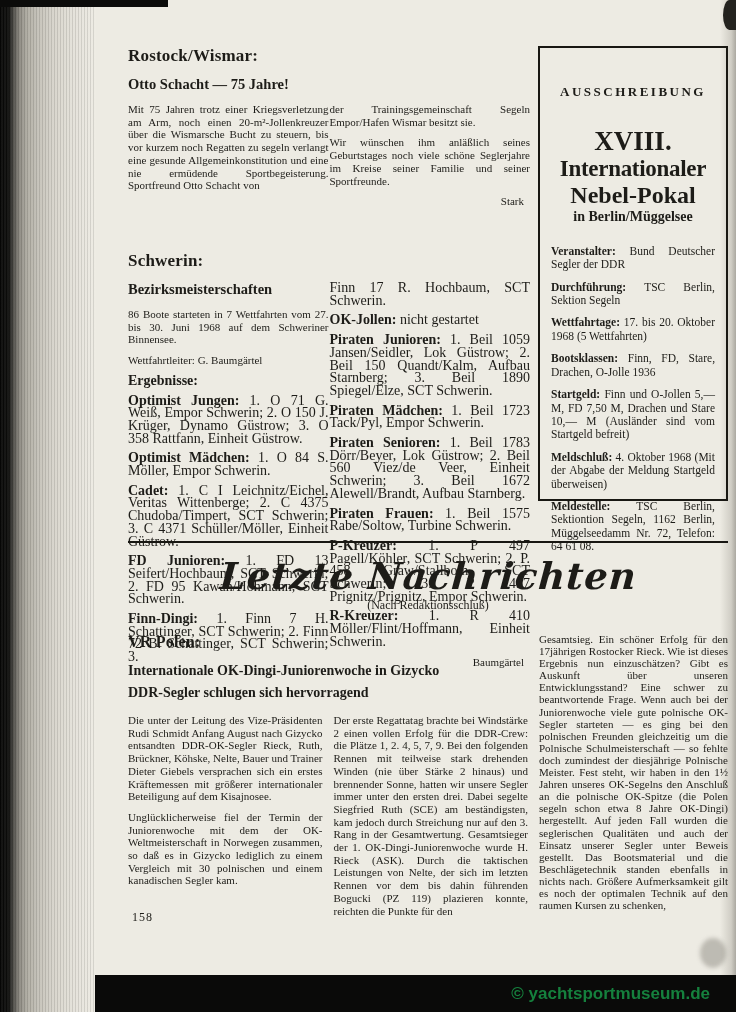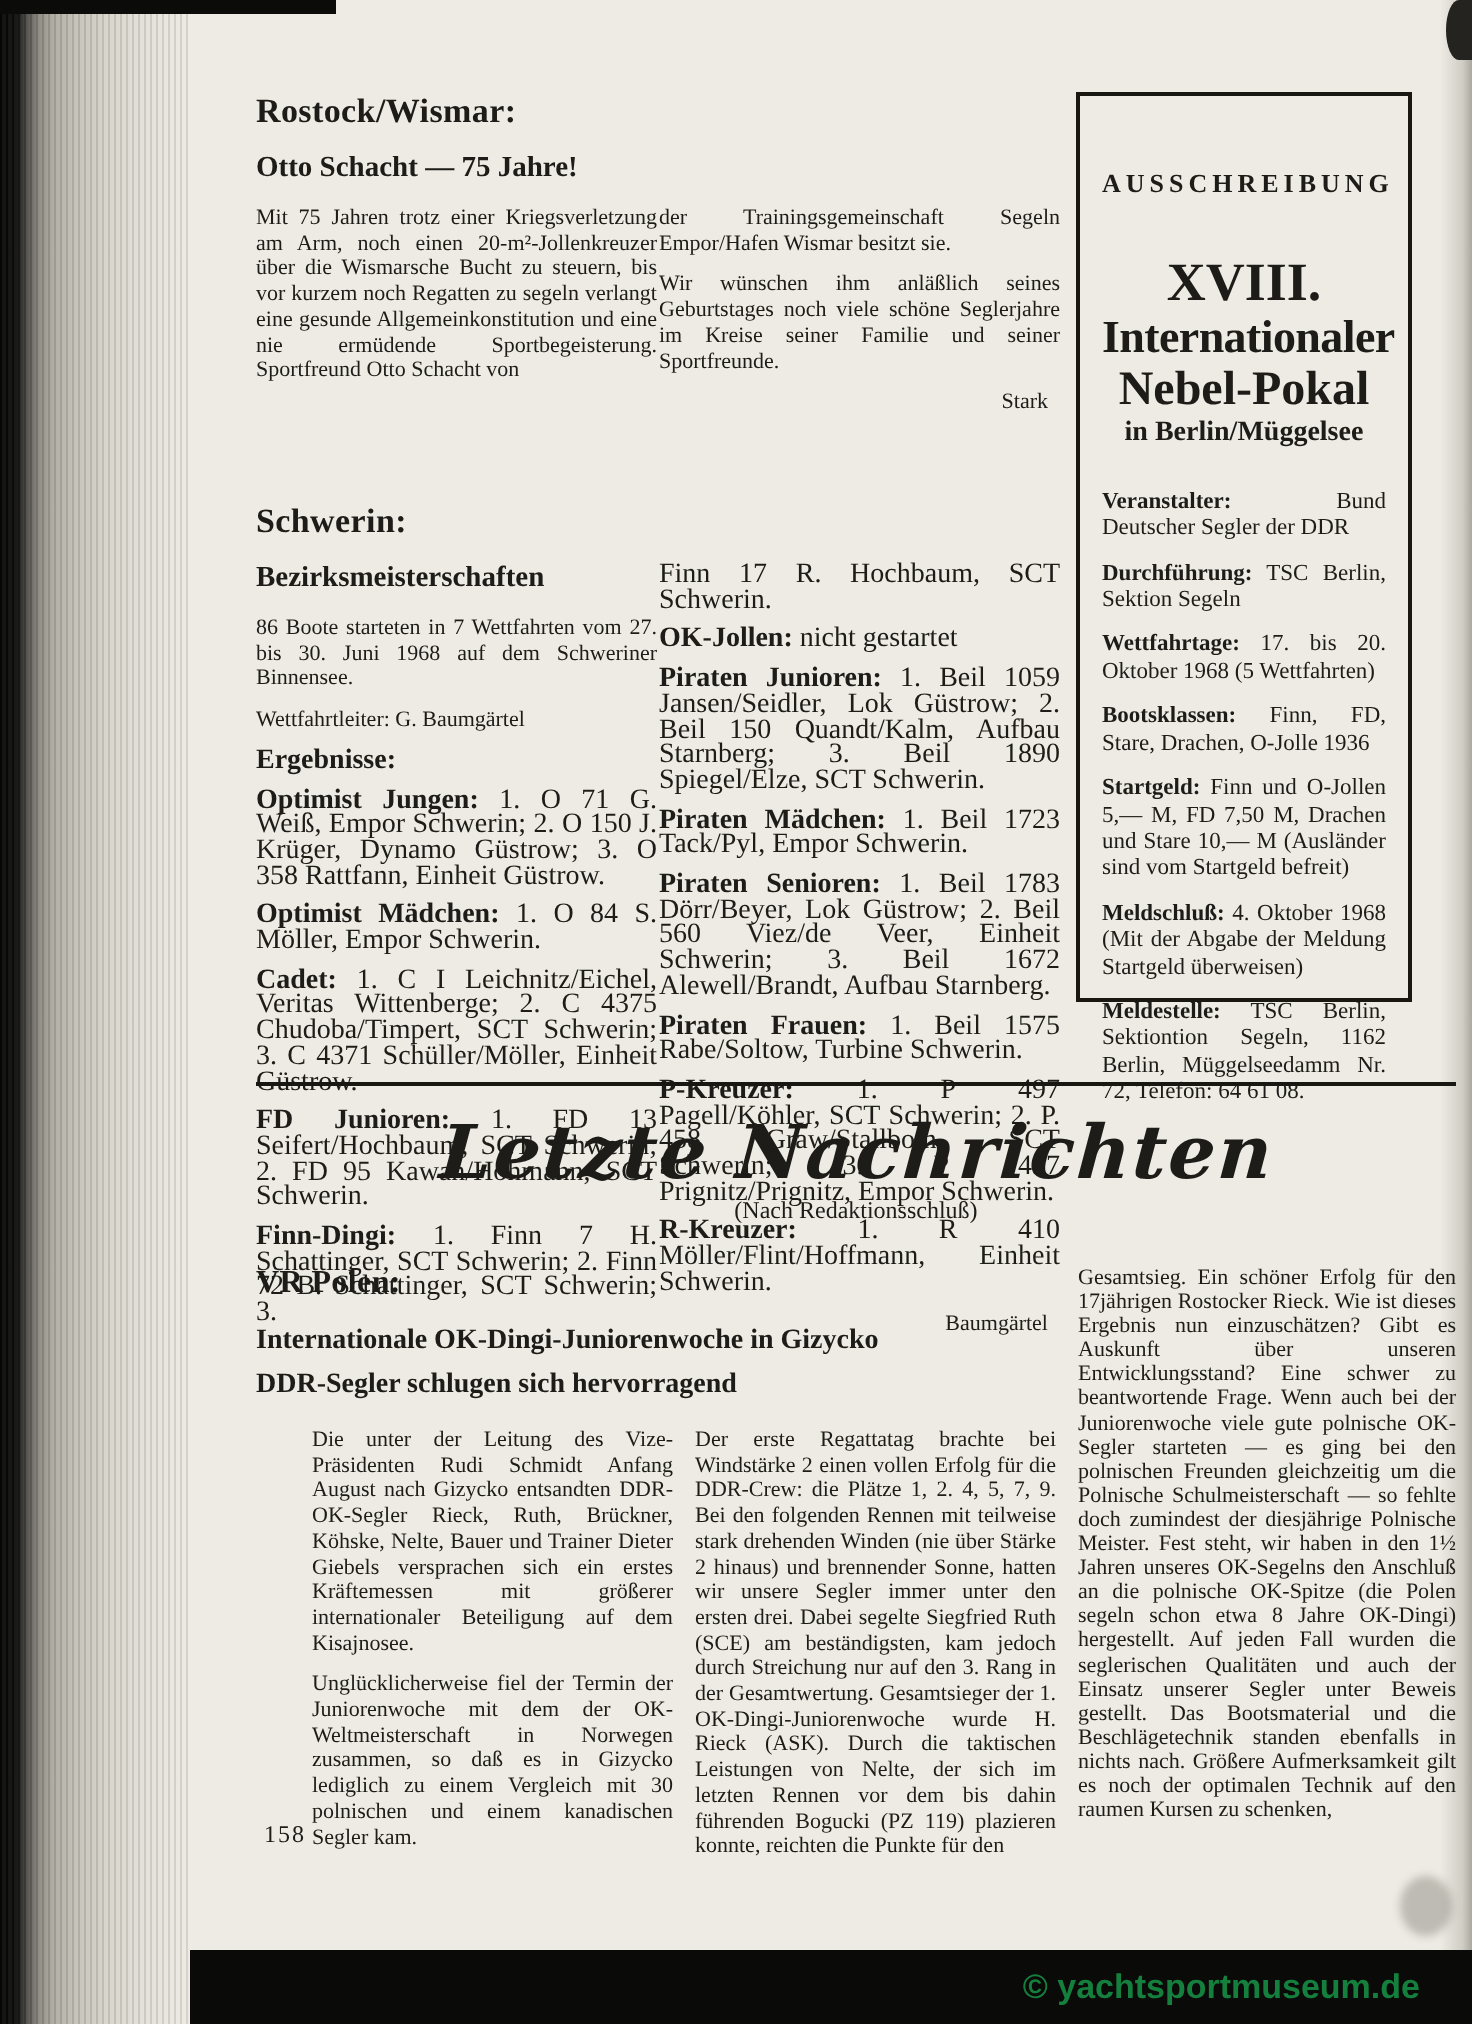--- a/index.html
+++ b/index.html
@@ -35,21 +35,21 @@
   p.entry { font-size:14px; line-height:12.7px; text-align:justify; hyphens:auto; margin-bottom:7px; }
   p.entry b { font-weight:bold; }
   .sig { text-align:right; font-size:11px; margin-top:2px; padding-right:6px; }
   .two-col { display:flex; gap:1px; }
   .two-col > * { flex:1 1 0; min-width:0; }
 
   
   .rostock { position:absolute; left:128px; top:46px; width:402px; }
 
   .ad-box {
-    position:absolute; left:538px; top:46px; width:168px; height:455px;
+    position:absolute; left:538px; top:46px; width:190px; height:455px;
     border:2px solid #181712; padding:14px 11px 0 11px; background:transparent;
   }
   .ad-kicker { text-align:center; font-size:13px; font-weight:bold; letter-spacing:2.5px; margin:22px 0 26px; }
   .ad-title { text-align:center; font-weight:bold; line-height:1.12; }
   .ad-title .t1 { font-size:27px; display:block; }
   .ad-title .t2 { font-size:23px; display:block; letter-spacing:-0.3px; }
   .ad-title .t3 { font-size:24px; display:block; }
   .ad-loc { text-align:center; font-size:14px; font-weight:bold; margin-bottom:20px; }
   .ad-box p.entry { font-size:11.5px; line-height:13.4px; margin-bottom:9px; }
 
@@ -63,21 +63,21 @@
   .latest .title {
     font-family:"DejaVu Serif", serif; font-style:italic; font-weight:bold;
     font-size:37px; letter-spacing:1px; transform:skewX(-4deg); display:inline-block;
   }
   .latest .subtitle { font-size:12px; }
 
   .poland { position:absolute; left:128px; top:633px; width:600px; display:flex; gap:11px; }
   .pol-main { width:400px; flex:0 0 400px; }
   .pol-main h2.sec { font-size:16px; margin-bottom:9px; }
   .pol-sub { font-size:14px; font-weight:bold; line-height:22px; }
-  .pol-cols { display:flex; gap:11px; margin-top:10px;margin-left:28px; }
+  .pol-cols { display:flex; gap:11px; margin-top:10px; }
   .pol-cols > div { flex:1 1 0; min-width:0; }
   .pol-right { flex:1 1 0; min-width:0; }
   .pol-right p.body { line-height:12.1px; }
 
   .page-num { position:absolute; left:132px; top:910px; font-size:12px; letter-spacing:1px; }
 
   .footer-bar {
     position:absolute; left:95px; right:0; bottom:0; height:37px; background:#0a0a09;
     display:flex; align-items:center; justify-content:flex-end; padding-right:26px;
   }

